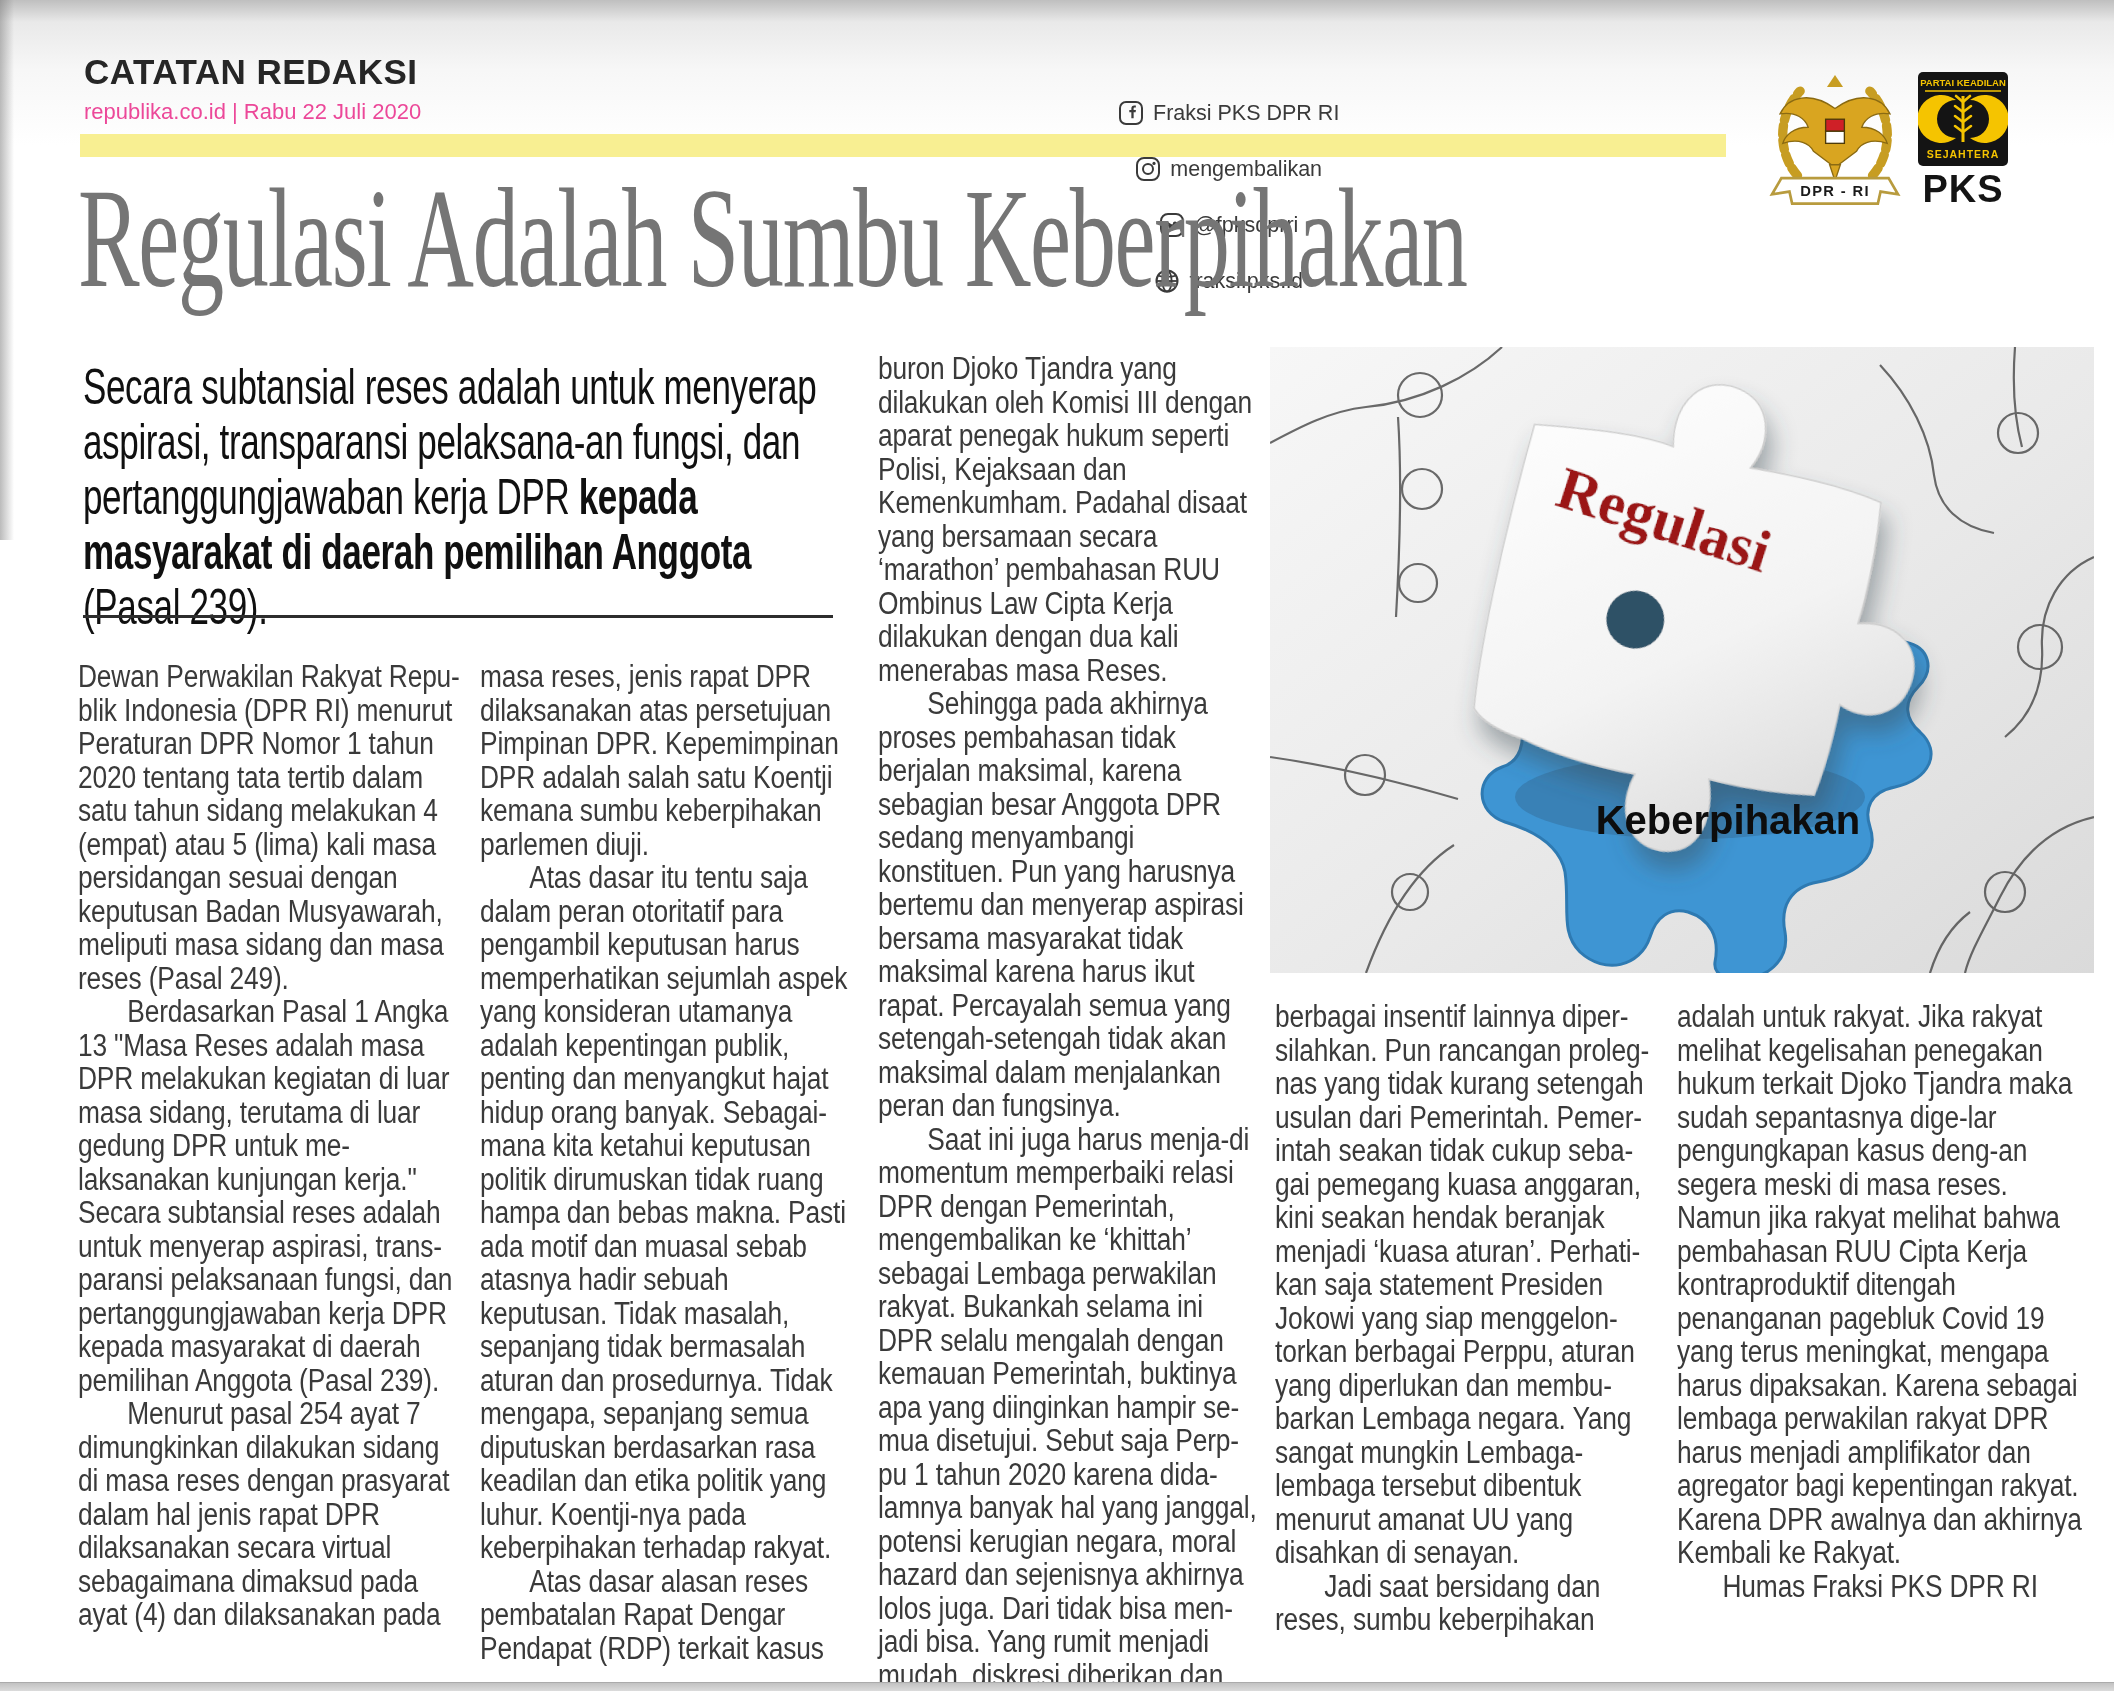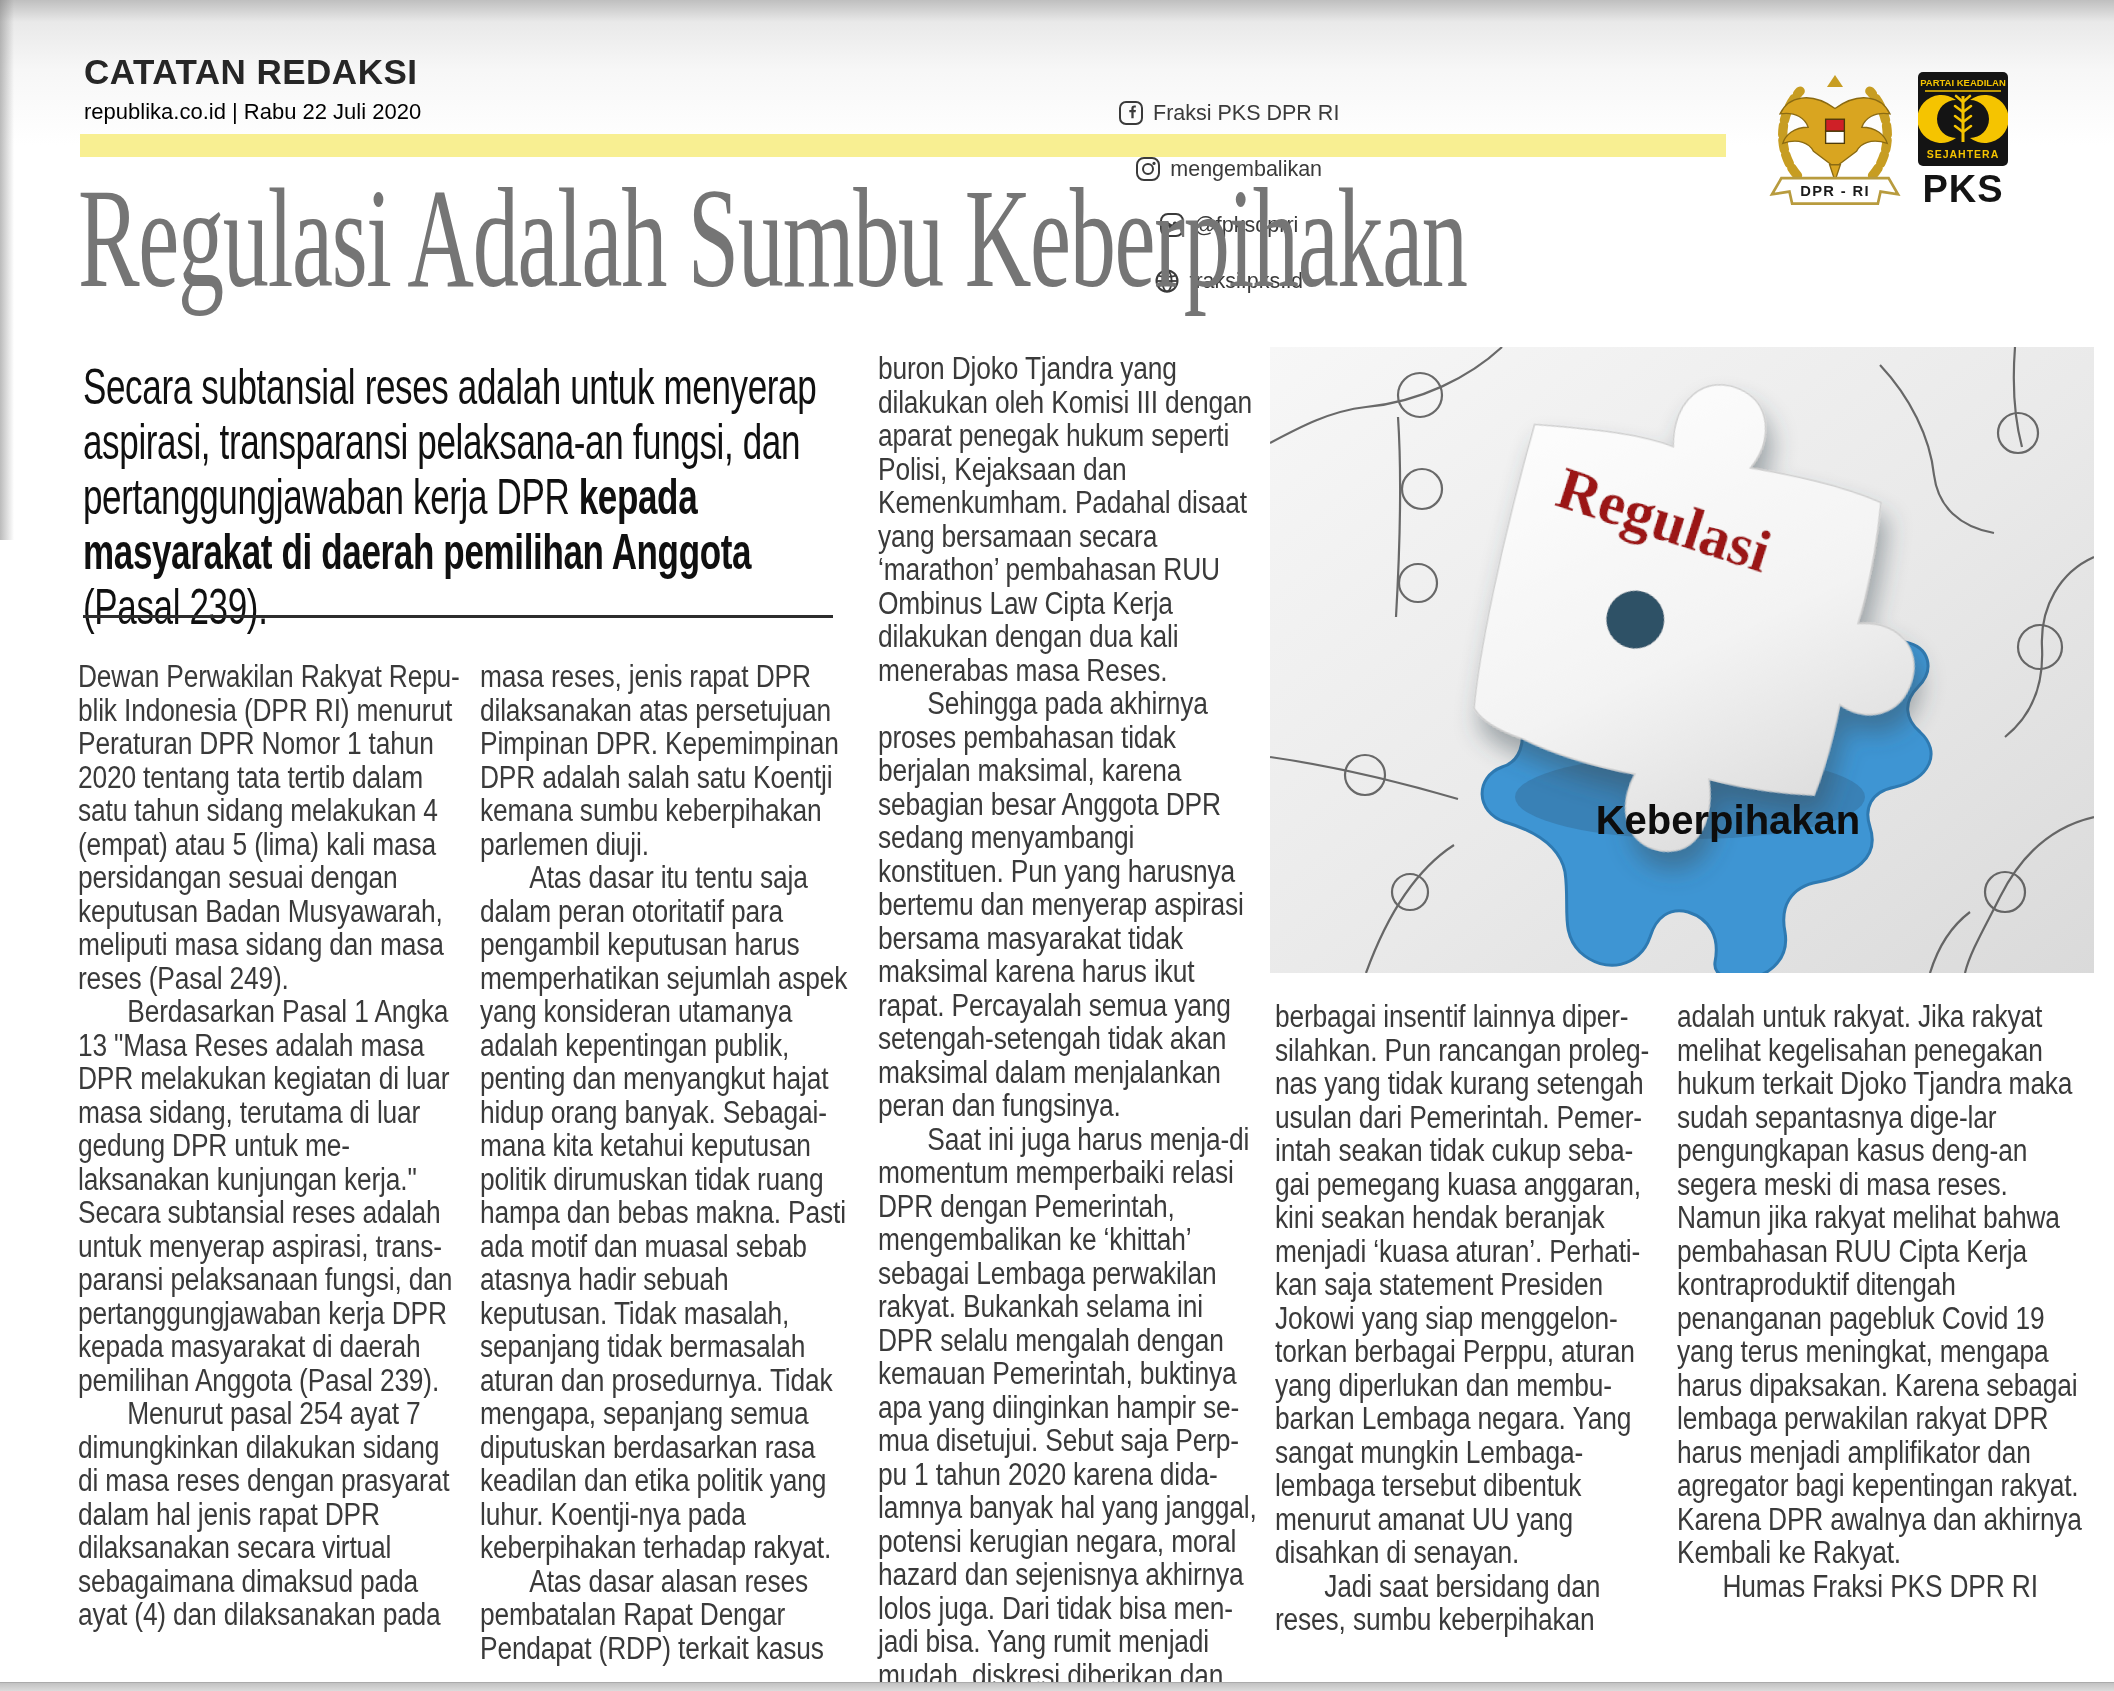--- a/index.html
+++ b/index.html
@@ -4,21 +4,21 @@
 <style>
   html,body{margin:0;padding:0;background:#888;}
   .page{position:relative;width:2114px;height:1691px;background:#ffffff;overflow:hidden;
         font-family:"Liberation Sans",sans-serif;margin:0 auto;}
   .top-shade{position:absolute;left:0;top:0;width:100%;height:150px;
         background:linear-gradient(180deg,#bfbfbf 0px,#e9e9e9 22px,#f7f7f7 70px,#ffffff 145px);}
   .left-shade{position:absolute;left:0;top:0;width:14px;height:540px;
         background:linear-gradient(90deg,rgba(120,120,120,.5),rgba(120,120,120,0));}
   .kicker{position:absolute;left:84px;top:52px;font-size:35px;font-weight:700;
         letter-spacing:.5px;color:#262626;white-space:nowrap;}
-  .meta{position:absolute;left:84px;top:99px;font-size:22px;color:#000000;white-space:nowrap;}
+  .meta{position:absolute;left:84px;top:99px;font-size:22px;color:#ec4899;white-space:nowrap;}
   .social{position:absolute;left:1118px;top:100px;display:flex;align-items:center;gap:30px;
         font-size:21.5px;color:#3a3a3a;flex-direction:column;}
   .social-item{display:flex;align-items:center;gap:9px;white-space:nowrap;}
   .yellow-bar{position:absolute;left:80px;top:134px;width:1646px;height:23px;background:#f8ef92;}
   .logo{position:absolute;}
   .logo-dpr{left:1768px;top:68px;width:134px;height:148px;}
   .logo-pks{left:1918px;top:72px;width:90px;height:138px;}
   .title{position:absolute;left:78px;top:167px;font-family:"Liberation Serif",serif;
         font-size:142px;font-weight:400;color:#757575;letter-spacing:-2px;white-space:nowrap;
         transform:scaleX(.65);transform-origin:left top;line-height:1;}

